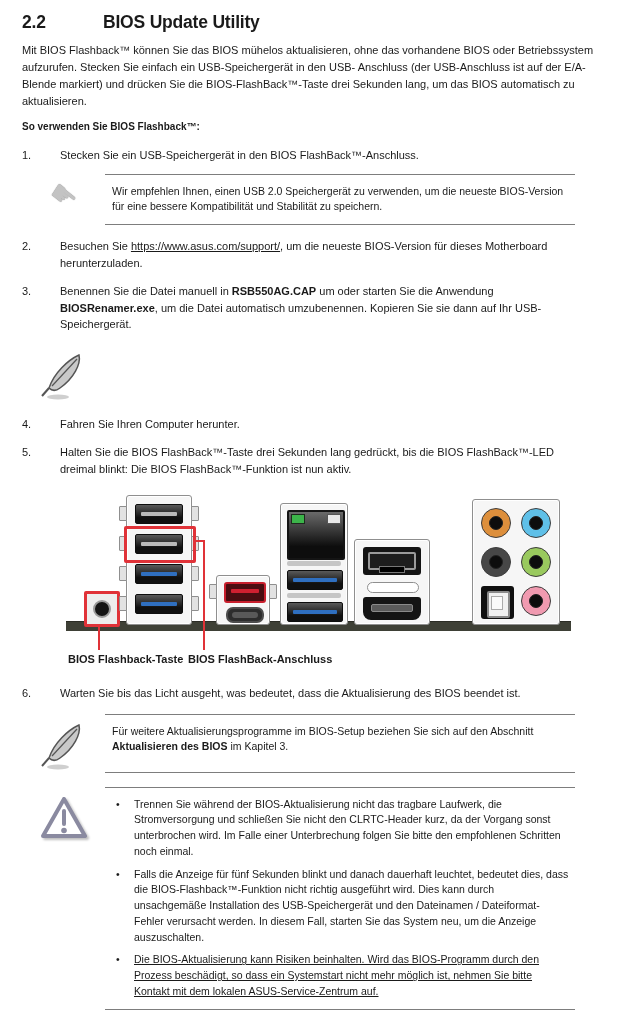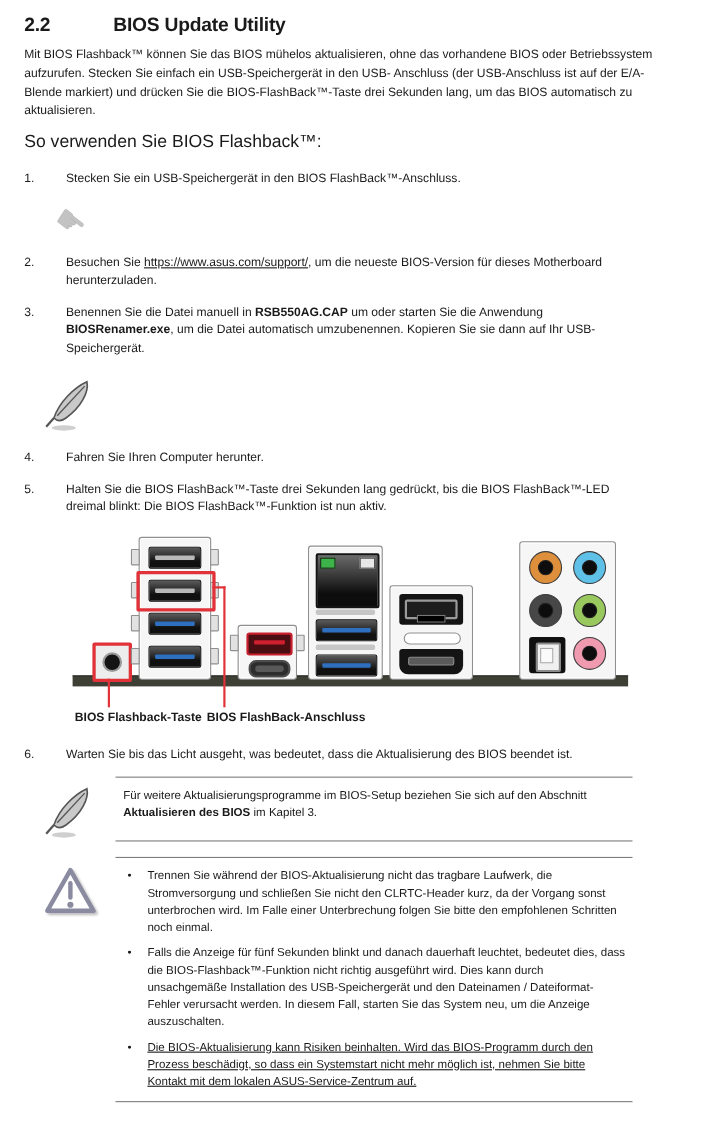--- a/index.html
+++ b/index.html
@@ -11,21 +11,21 @@
   }
   .page{position:relative;width:595px;min-height:1033px;padding:12px 20px 10px 22px;box-sizing:border-box;}
 
   
   .h1{display:flex;font-weight:bold;font-size:17.5px;letter-spacing:-0.2px;}
   .h1 .num{width:81px;}
   .h2{font-weight:bold;font-size:15px;margin-top:11px;letter-spacing:-0.2px;}
 
   
   .intro{font-size:11px;line-height:1.55;margin-top:9px;width:596px;}
-  .howto{font-weight:normal;font-size:16px;margin-top:8px;}
+  .howto{font-weight:bold;font-size:10px;margin-top:8px;}
 
   .step{display:flex;font-size:11px;line-height:1.5;margin-top:13px;}
   .step-num{width:38px;flex:none;}
   .step-text{flex:1;padding-right:2px;}
   .b{font-weight:bold;}
   a.link{color:inherit;text-decoration:underline;}
 
   
   .note{display:flex;margin-top:12px;}
   .note-icon{width:83px;flex:none;display:flex;justify-content:center;align-items:flex-start;padding-top:7px;}
@@ -106,20 +106,21 @@
 
   <div class="step" style="margin-top:15px;">
     <span class="step-num">1.</span>
     <span class="step-text">Stecken Sie ein USB-Speichergerät in den BIOS FlashBack™-Anschluss.</span>
   </div>
 
   <div class="note" style="margin-top:10px;">
     <div class="note-icon">
       <span class="hand-glyph">☛</span>
     </div>
+    <div class="note-body">Wir empfehlen Ihnen, einen USB 2.0 Speichergerät zu verwenden, um die neueste BIOS-Version für eine bessere Kompatibilität und Stabilität zu speichern.</div>
   </div>
 
   <div class="step" style="margin-top:13px;">
     <span class="step-num">2.</span>
     <span class="step-text"><span>Besuchen Sie </span><a class="link" href="#">https://www.asus.com/support/</a><span>, um die neueste BIOS-Version für dieses Motherboard herunterzuladen.</span></span>
   </div>
 
   <div class="step" style="margin-top:12px;">
     <span class="step-num">3.</span>
     <span class="step-text"><span>Benennen Sie die Datei manuell in </span><span class="b">RSB550AG.CAP</span><span> um oder starten Sie die Anwendung </span><span class="b">BIOSRenamer.exe</span><span>, um die Datei automatisch umzubenennen. Kopieren Sie sie dann auf Ihr USB-Speichergerät.</span></span>

